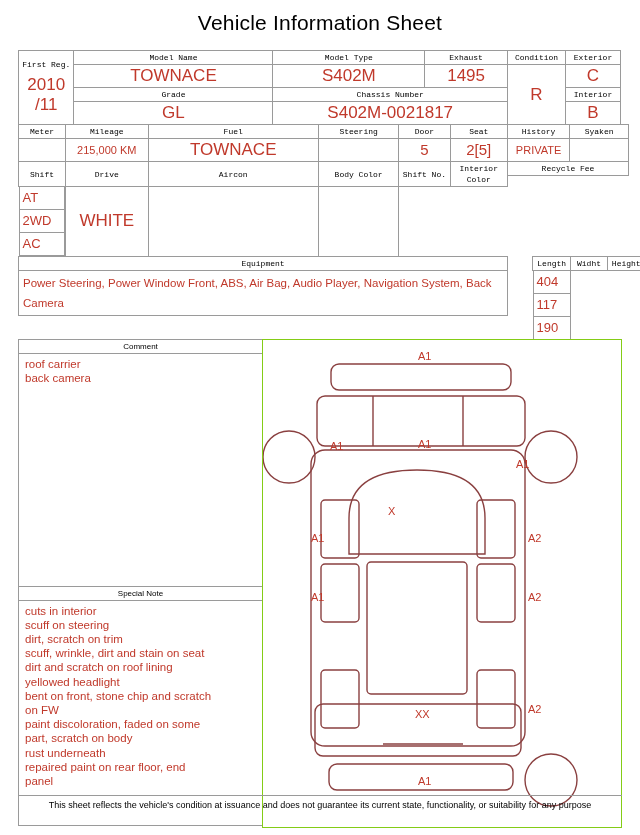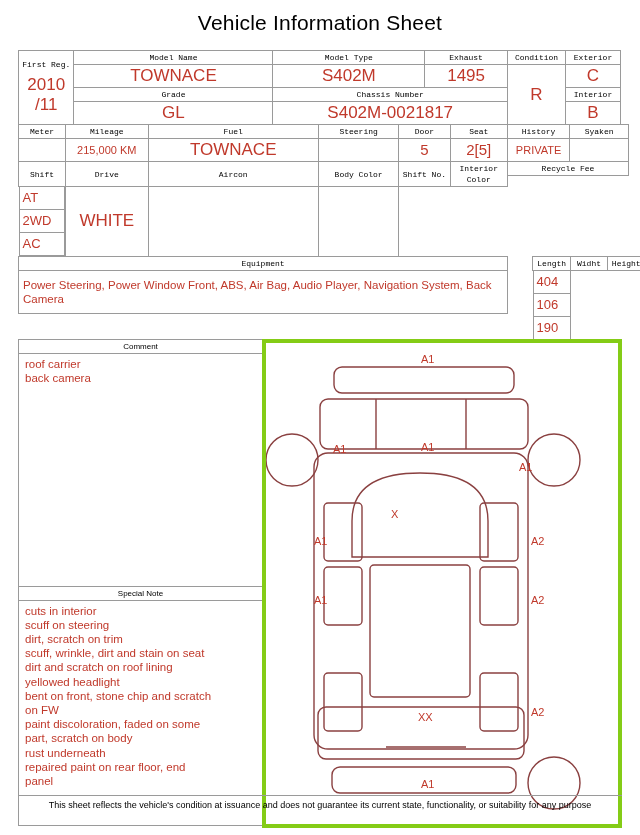--- a/index.html
+++ b/index.html
@@ -62,21 +62,21 @@
   .val.big { font-size: 17px; }
 
   
   .toprow { display: flex; }
   .t-left { width: 490px; }
   .t-right { width: 114px; margin-left: -1px; }
 
   .equip {
     color: #c0392b;
     font-size: 11.5px;
-    line-height: 14px;
+    line-height: 20px;
     padding: 2px 4px;
     text-align: left;
   }
 
   
   .mid {
     display: flex;
     margin-top: -1px;
   }
   .mid-left { width: 245px; }
@@ -102,21 +102,21 @@
     line-height: 14.2px;
     padding: 3px 4px 3px 6px;
     white-space: pre-wrap;
   }
   .comment-panel { height: 248px; }
   .comment-body { height: 225px; overflow: hidden; }
   .special-panel { height: 240px; margin-top: -1px; }
   .special-body { height: 217px; overflow: hidden; }
 
   .diagram {
-    border: 4px solid #84cc16;
+    border: 1px solid #84cc16;
     height: 489px;
     box-sizing: border-box;
     position: relative;
     overflow: hidden;
   }
   .diagram svg { display: block; }
   .dmark {
     position: absolute;
     color: #c0392b;
     font-size: 11px;
@@ -266,21 +266,21 @@
       <div class="t-right">
         <table style="width:114px;">
           <tbody>
               <tr>
             <td style="width:38px;" class="lbl">Length</td>
             <td style="width:38px;" class="lbl">Widht</td>
             <td style="width:38px;" class="lbl">Height</td>
           </tr>
           <tr>
             <td class="val mid">404</td>
-            <td class="val mid">106</td>
+            <td class="val mid">117</td>
             <td class="val mid">190</td>
           </tr>
         </tbody>
           </table>
       </div>
     </div>
 
     <div class="mid">
 
       <div class="mid-left">

